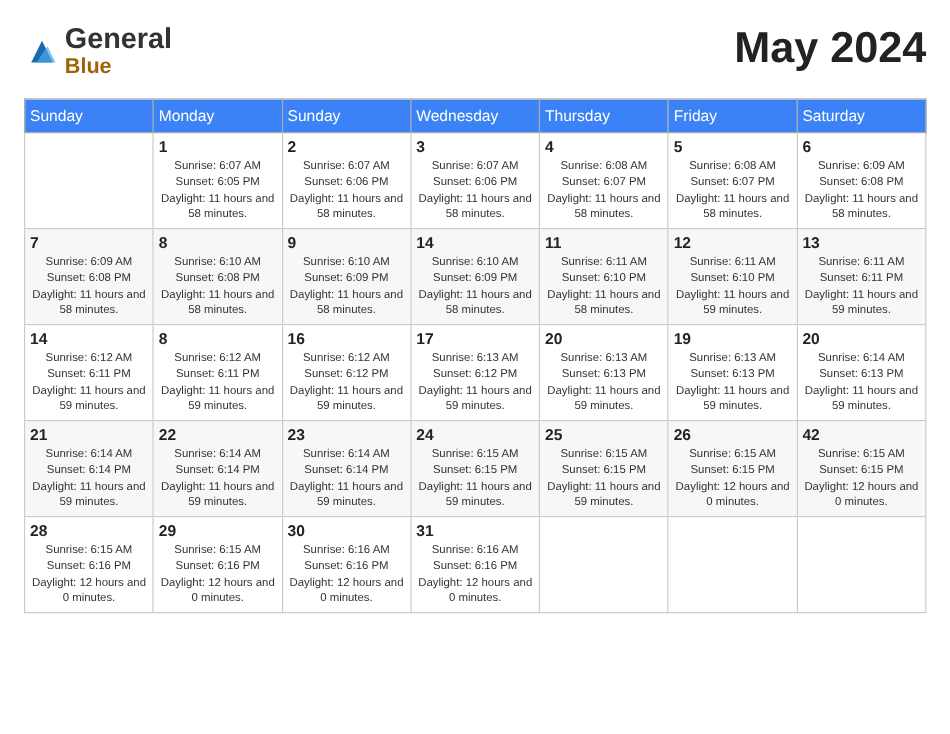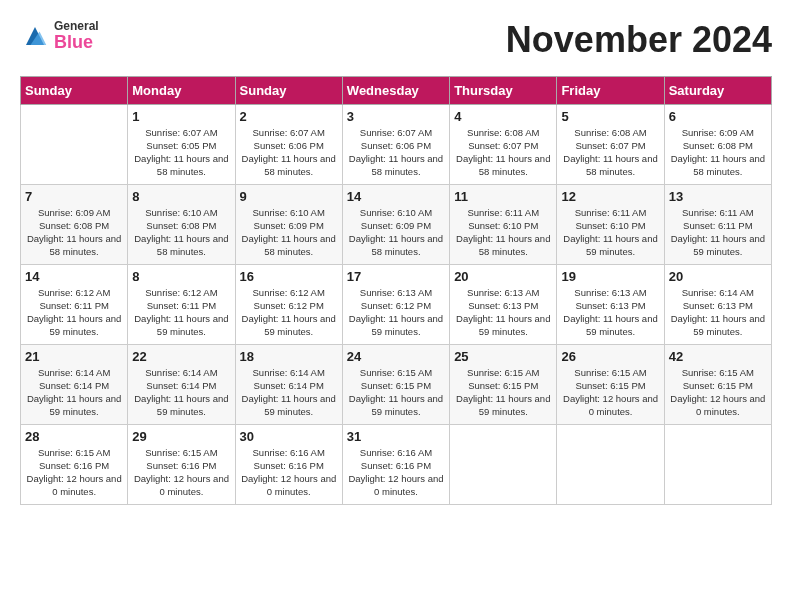--- a/index.html
+++ b/index.html
@@ -20,28 +20,28 @@
       display: flex;
       align-items: center;
       gap: 4px;
     }
     .logo-text {
       display: flex;
       flex-direction: column;
       line-height: 1.1;
     }
     .logo-general {
-      font-size: 12px;
+      font-size: 24px;
       font-weight: bold;
       color: #333;
     }
     .logo-blue {
       font-size: 18px;
       font-weight: bold;
-      color: #ec4899;
+      color: #a16207;
     }
     .logo-icon {
       width: 30px;
       height: 30px;
     }
     .title-block {
       text-align: right;
     }
     .month-title {
       font-size: 36px;
@@ -52,24 +52,24 @@
     .subtitle {
       font-size: 16px;
       color: #444;
     }
     table {
       width: 100%;
       border-collapse: collapse;
       table-layout: fixed;
     }
     thead tr th {
-      background-color: #be185d;
+      background-color: #3b82f6;
       color: #fff;
       font-size: 13px;
-      font-weight: bold;
+      font-weight: normal;
       padding: 6px 4px;
       text-align: left;
       border: 1px solid #aaa;
     }
     tbody tr td {
       vertical-align: top;
       border: 1px solid #ccc;
       padding: 4px 4px;
       font-size: 10px;
       color: #333;
@@ -103,21 +103,21 @@
     <svg class="logo-icon" viewBox="0 0 40 40" xmlns="http://www.w3.org/2000/svg">
       <polygon points="8,32 20,8 32,32" fill="#1a6aad"></polygon>
       <polygon points="14,32 26,14 35,32" fill="#4fa8e8" opacity="0.7"></polygon>
     </svg>
     <div class="logo-text">
       <span class="logo-general">General</span>
       <span class="logo-blue">Blue</span>
     </div>
   </div>
   <div class="title-block">
-    <div class="month-title">November 2024</div>
+    <div class="month-title">May 2024</div>
   </div>
 </div>
 
 <table>
   <thead>
     <tr>
     <th>Sunday</th>
         <th>Monday</th>
         <th>Sunday</th>
         <th>Wednesday</th>
@@ -217,21 +217,21 @@
       <tr>
         <td>
           <span class="day-num">21</span>
           <div class="cell-info">Sunrise: 6:14 AM<br>Sunset: 6:14 PM<br>Daylight: 11 hours and 59 minutes.</div>
         </td>
         <td>
           <span class="day-num">22</span>
           <div class="cell-info">Sunrise: 6:14 AM<br>Sunset: 6:14 PM<br>Daylight: 11 hours and 59 minutes.</div>
         </td>
         <td>
-          <span class="day-num">18</span>
+          <span class="day-num">23</span>
           <div class="cell-info">Sunrise: 6:14 AM<br>Sunset: 6:14 PM<br>Daylight: 11 hours and 59 minutes.</div>
         </td>
         <td>
           <span class="day-num">24</span>
           <div class="cell-info">Sunrise: 6:15 AM<br>Sunset: 6:15 PM<br>Daylight: 11 hours and 59 minutes.</div>
         </td>
         <td>
           <span class="day-num">25</span>
           <div class="cell-info">Sunrise: 6:15 AM<br>Sunset: 6:15 PM<br>Daylight: 11 hours and 59 minutes.</div>
         </td>

